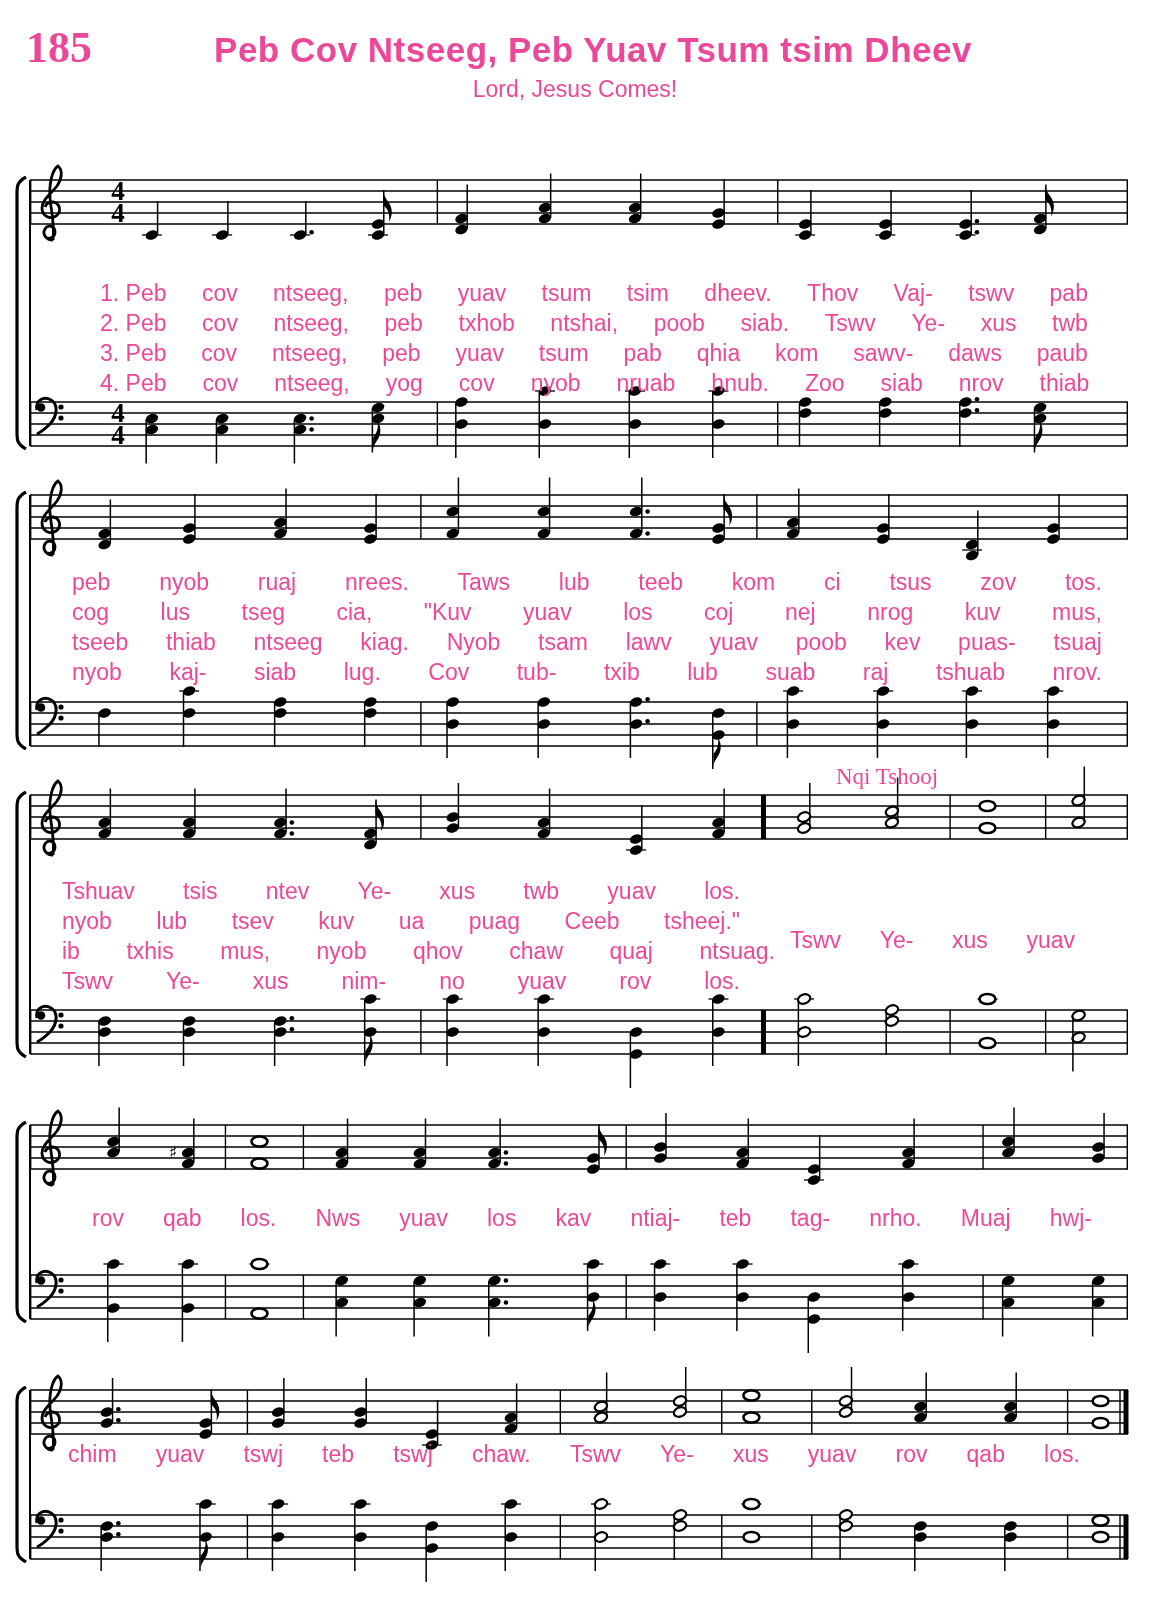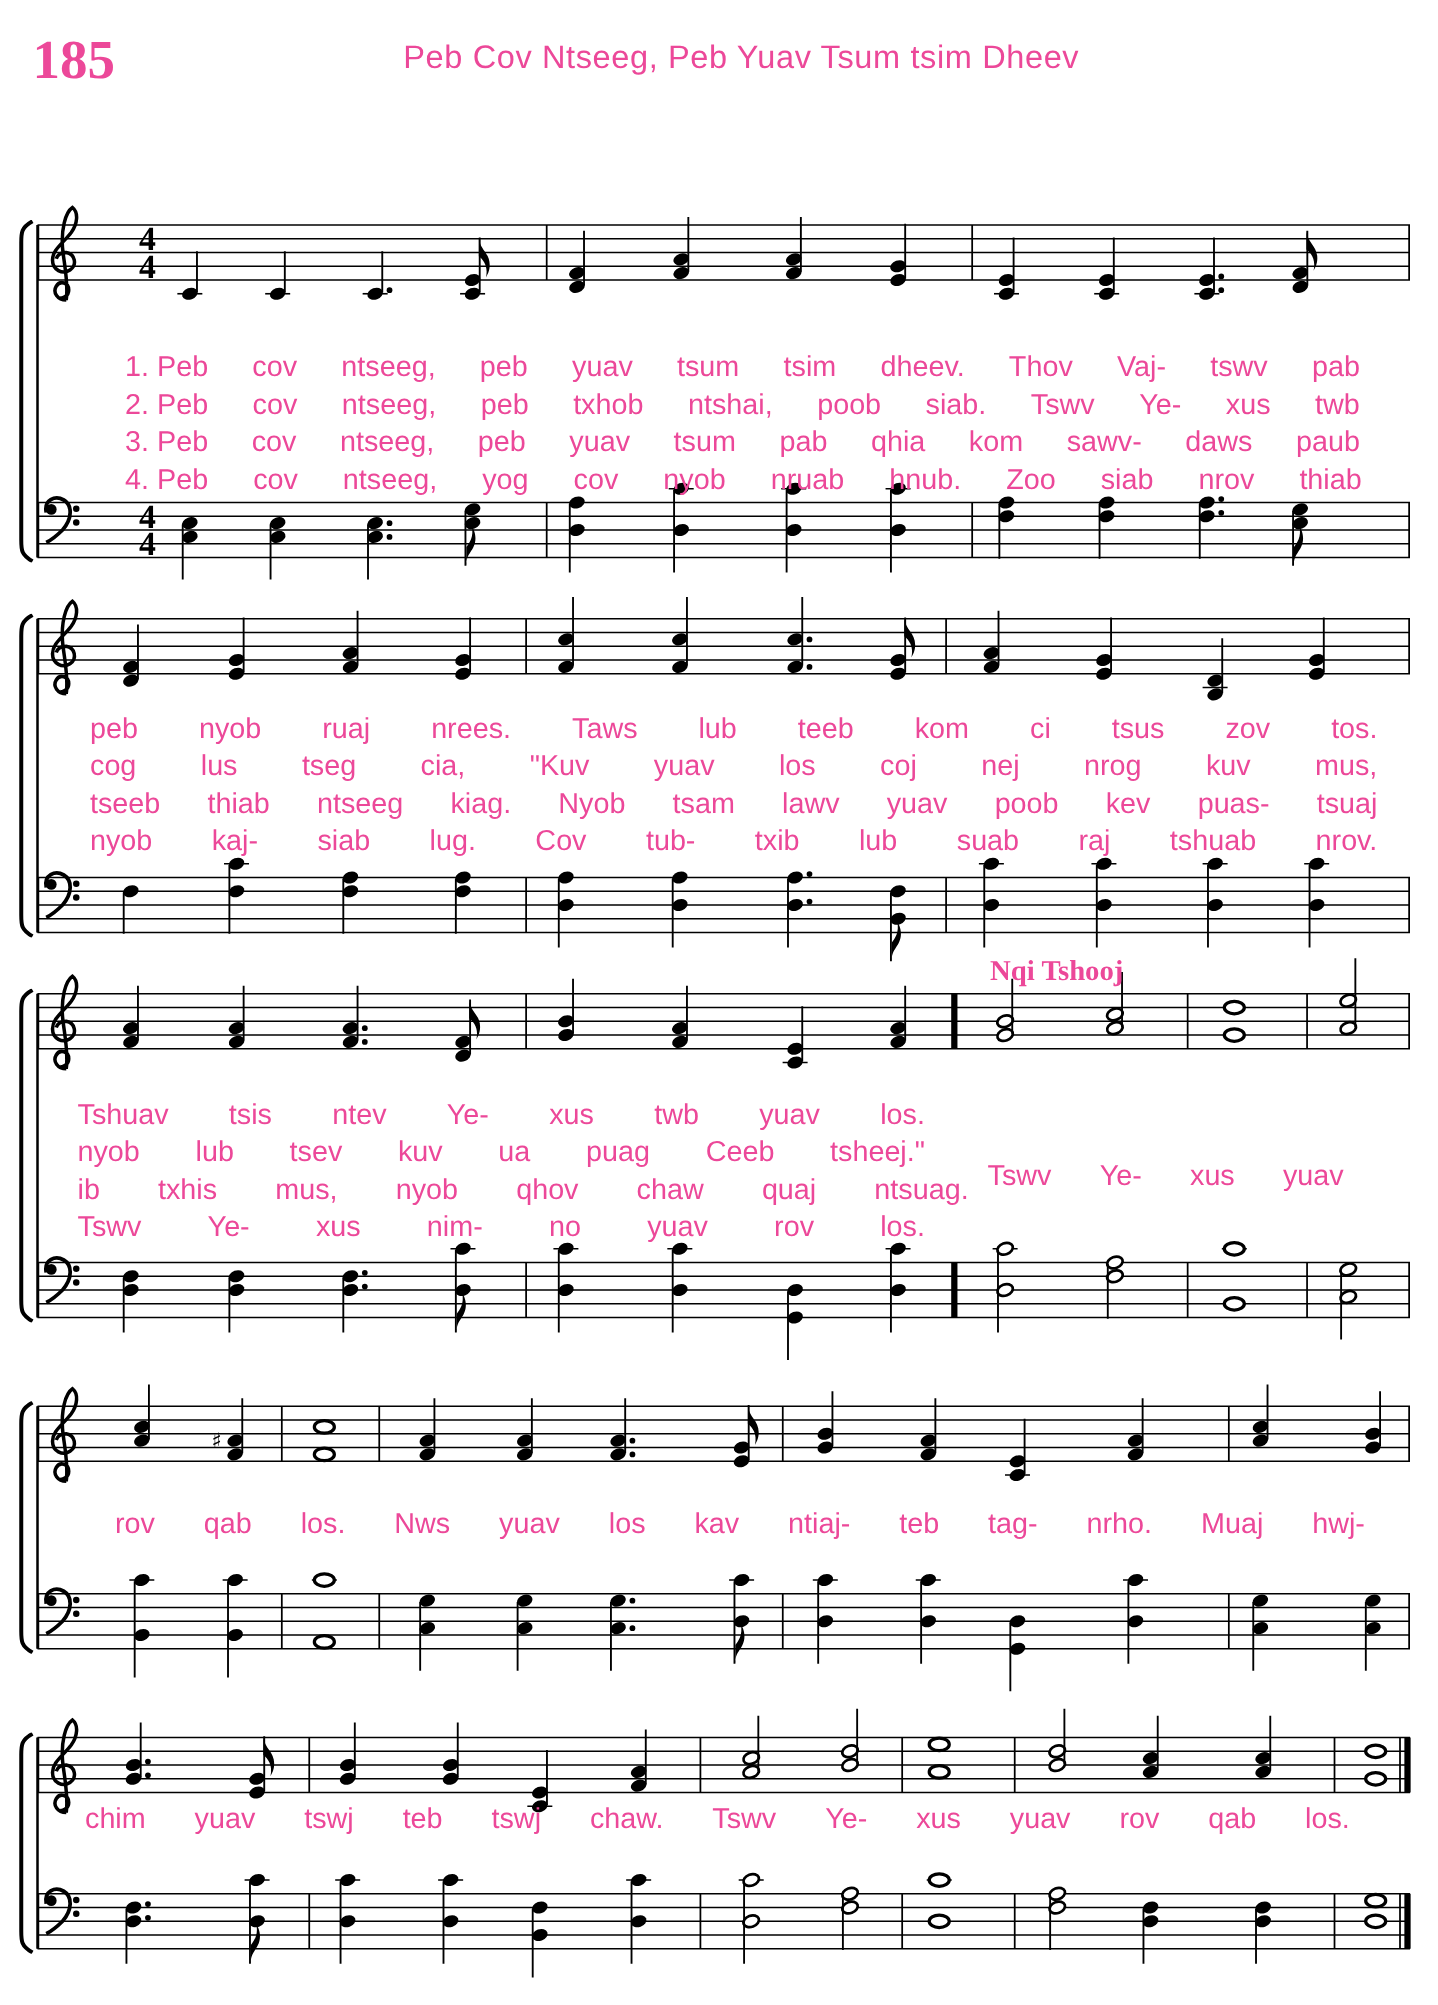--- a/index.html
+++ b/index.html
@@ -1,39 +1,40 @@
 <!DOCTYPE html>
 <html><head>
 <meta charset="utf-8">
 <style>
   html,body{margin:0;padding:0;background:#fff;}
   .page{position:relative;width:1150px;height:1604px;background:#fff;overflow:hidden;
         font-family:"Liberation Sans",sans-serif;color:#ec4899;}
   .hymn-number{position:absolute;left:26px;top:22px;font-family:"Liberation Serif",serif;
                font-weight:bold;font-size:44px;}
   .hymn-title{position:absolute;left:0;right:0;top:30px;text-align:center;
-              font-weight:normal;font-size:26px;letter-spacing:0.5px;padding-left:36px;}
+              font-weight:bold;font-size:35px;letter-spacing:0.5px;padding-left:36px;}
   .hymn-subtitle{position:absolute;left:0;right:0;top:76px;text-align:center;font-size:23px;}
   .staff{position:absolute;left:0;}
   .lyrics-block{position:absolute;left:0;right:0;}
   .lyr-line{display:flex;justify-content:space-between;align-items:baseline;
             font-size:23px;white-space:nowrap;}
   .lyr-syll{display:inline-block;}
   .lyr-tail{position:absolute;display:flex;justify-content:space-between;
             font-size:23px;white-space:nowrap;}
   .section-label{position:absolute;font-family:"Liberation Serif",serif;font-size:23px;}
   .sysline{position:absolute;width:2.4px;background:#000;}
   .brace{position:absolute;}
 </style>
 </head>
 <body>
 
 <div class="page">
   <div class="hymn-number">185</div>
   <div class="hymn-title">Peb Cov Ntseeg, Peb Yuav Tsum tsim Dheev</div>
+  <div class="hymn-subtitle">Lord, Jesus Comes!</div>
   <div id="music">
       <svg width="1150" height="102" viewBox="0 0 1150 102" class="staff" style="top: 146px;">
         <line x1="30" y1="34" x2="1128" y2="34" stroke="#000" stroke-width="1.3"></line>
         <line x1="30" y1="45" x2="1128" y2="45" stroke="#000" stroke-width="1.3"></line>
         <line x1="30" y1="56" x2="1128" y2="56" stroke="#000" stroke-width="1.3"></line>
         <line x1="30" y1="67" x2="1128" y2="67" stroke="#000" stroke-width="1.3"></line>
         <line x1="30" y1="78" x2="1128" y2="78" stroke="#000" stroke-width="1.3"></line>
         <line x1="30.7" y1="34" x2="30.7" y2="78" stroke="#000" stroke-width="1.4"></line>
         <path d="M53 94 C46 94 42 88 45 83 C48 78 55 80 55 86 C55 91 50 93 48 92 M53 94 C55 80 51 64 50 52 C49 38 52 24 58 20 C63 24 62 33 57 40 C50 49 42 54 42 62 C42 70 50 74 56 70 C62 66 60 57 53 56 C49 56 46 58 45 61" fill="none" stroke="#000" stroke-width="2.8"></path>
         <text x="118" y="54" text-anchor="middle" font-size="27" font-weight="bold" font-family="&quot;Liberation Serif&quot;,serif">4</text>
@@ -829,14 +830,14 @@
           <span class="lyr-syll">rov</span>
           <span class="lyr-syll">qab</span>
           <span class="lyr-syll">los.</span>
         </div>
       </div>
       <div class="sysline" style="left: 29px; top: 1390px; height: 169px;"></div>
       <svg width="16" height="177" viewBox="0 0 16 177" class="brace" style="left: 12px; top: 1386px;">
         <path d="M14 1 C5 6 5 10 5 18 L5 159 C5 167 5 171 14 176" fill="none" stroke="#000" stroke-width="3.2"></path>
       </svg>
     </div>
-  <div class="section-label" style="left:792px;top:764px;font-weight:bold;">Nqi Tshooj</div>
+  <div class="section-label" style="left:836px;top:764px;">Nqi Tshooj</div>
 </div>
 
 </body></html>

